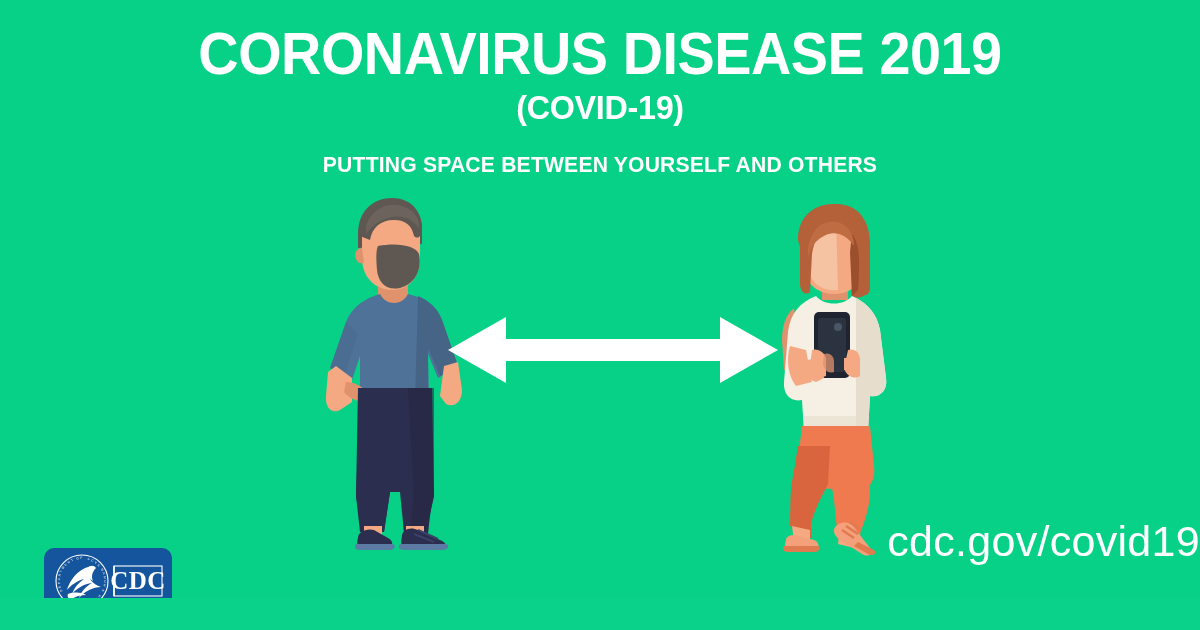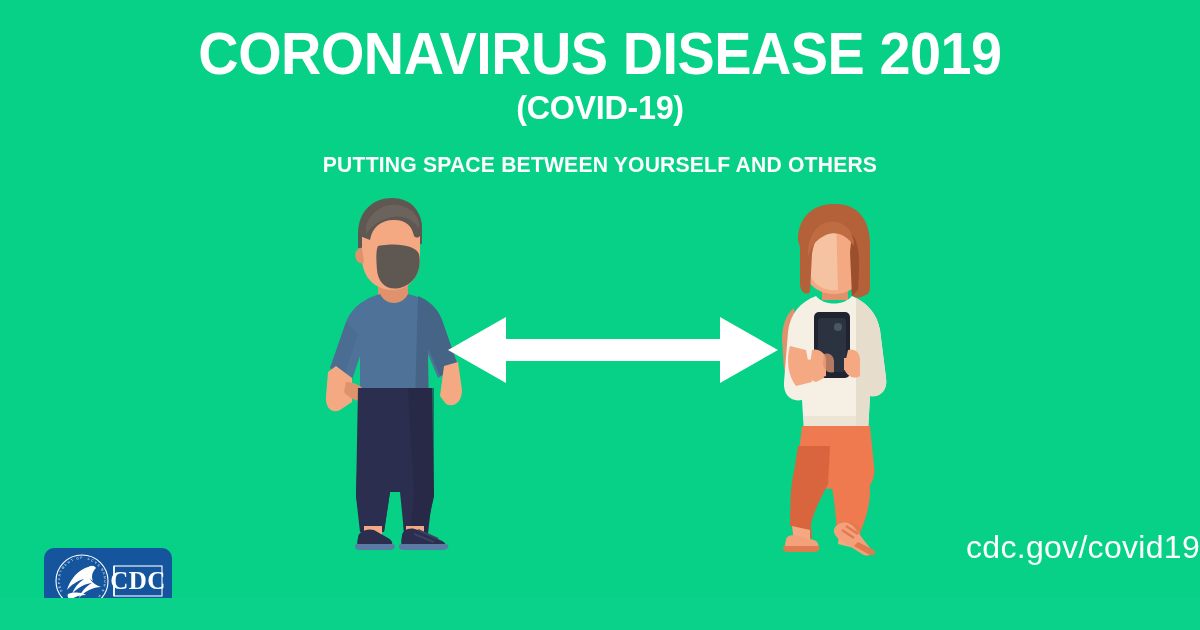--- a/index.html
+++ b/index.html
@@ -59,21 +59,21 @@
     font-size: 22px;
     letter-spacing: 0.2px;
     transform: scaleX(0.96);
     white-space: nowrap;
   }
   .site-url {
     position: absolute;
     right: 28px;
     bottom: 32px;
     color: #ffffff;
-    font-size: 32px;
+    font-size: 43px;
     font-weight: normal;
     letter-spacing: 0.3px;
     white-space: nowrap;
   }
 
   
   .fig {
     position: absolute;
   }
   .arrow-wrap {

